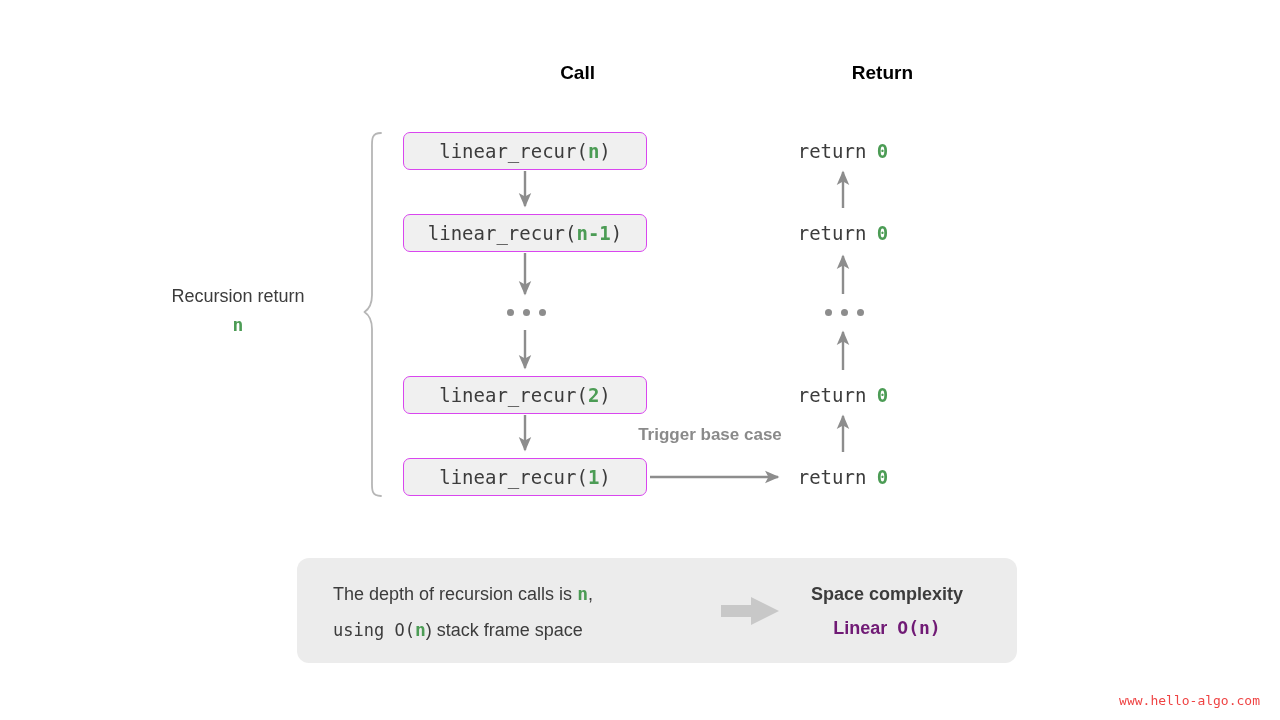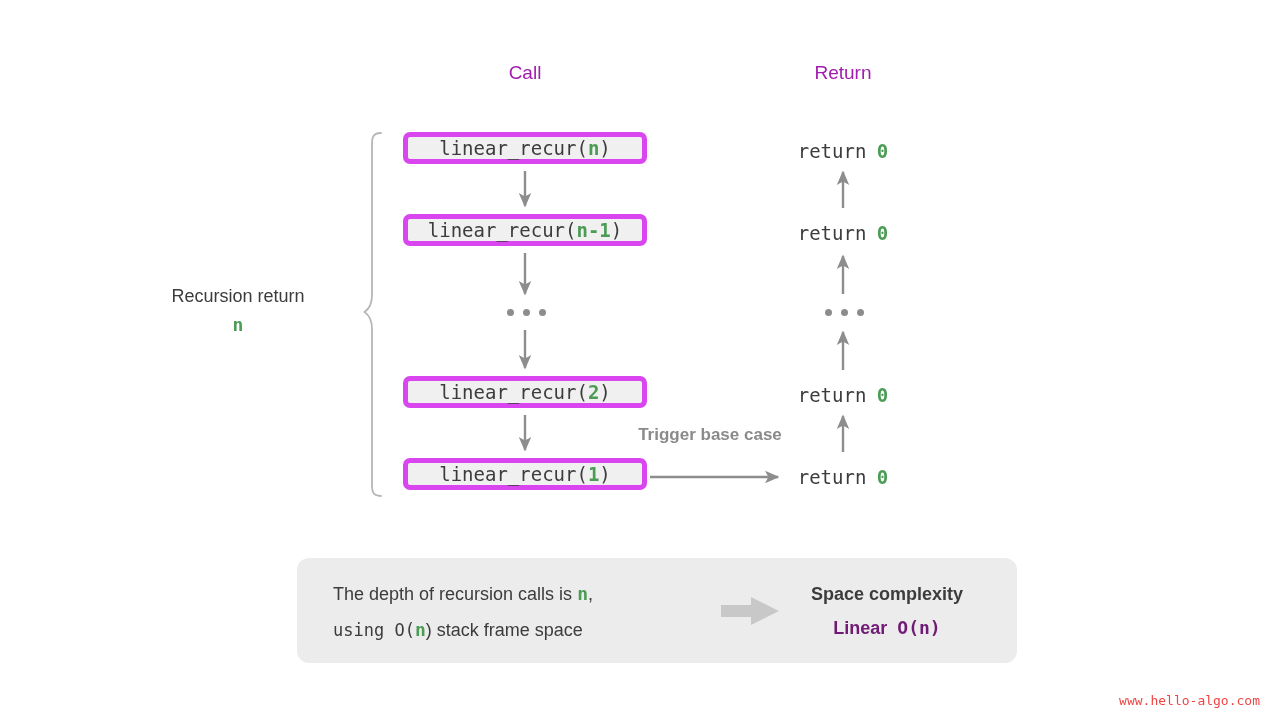--- a/index.html
+++ b/index.html
@@ -17,37 +17,37 @@
     width: 1280px;
     height: 720px;
     background: #ffffff;
   }
 
   
   .col-header {
     position: absolute;
     font-family: "Liberation Sans", sans-serif;
     font-size: 19px;
-    font-weight: normal;
-    color: #a21caf;
-    text-align: center;
+    font-weight: bold;
+    color: #000000;
+    text-align: right;
     white-space: nowrap;
   }
   #hdr-call   { left: 455px; top: 62px; width: 140px; }
   #hdr-return { left: 773px; top: 62px; width: 140px; }
 
   
   .call-box {
     position: absolute;
     left: 403px;
     width: 244px;
-    height: 32px;
+    height: 38px;
     box-sizing: border-box;
     background: #f0f0f0;
-    border: 5px solid #d946ef;
+    border: 1px solid #d946ef;
     border-radius: 7px;
     display: flex;
     align-items: center;
     justify-content: center;
     font-family: "DejaVu Sans Mono", monospace;
     font-size: 19px;
     color: #3c3c3c;
     letter-spacing: 0px;
     white-space: nowrap;
   }

